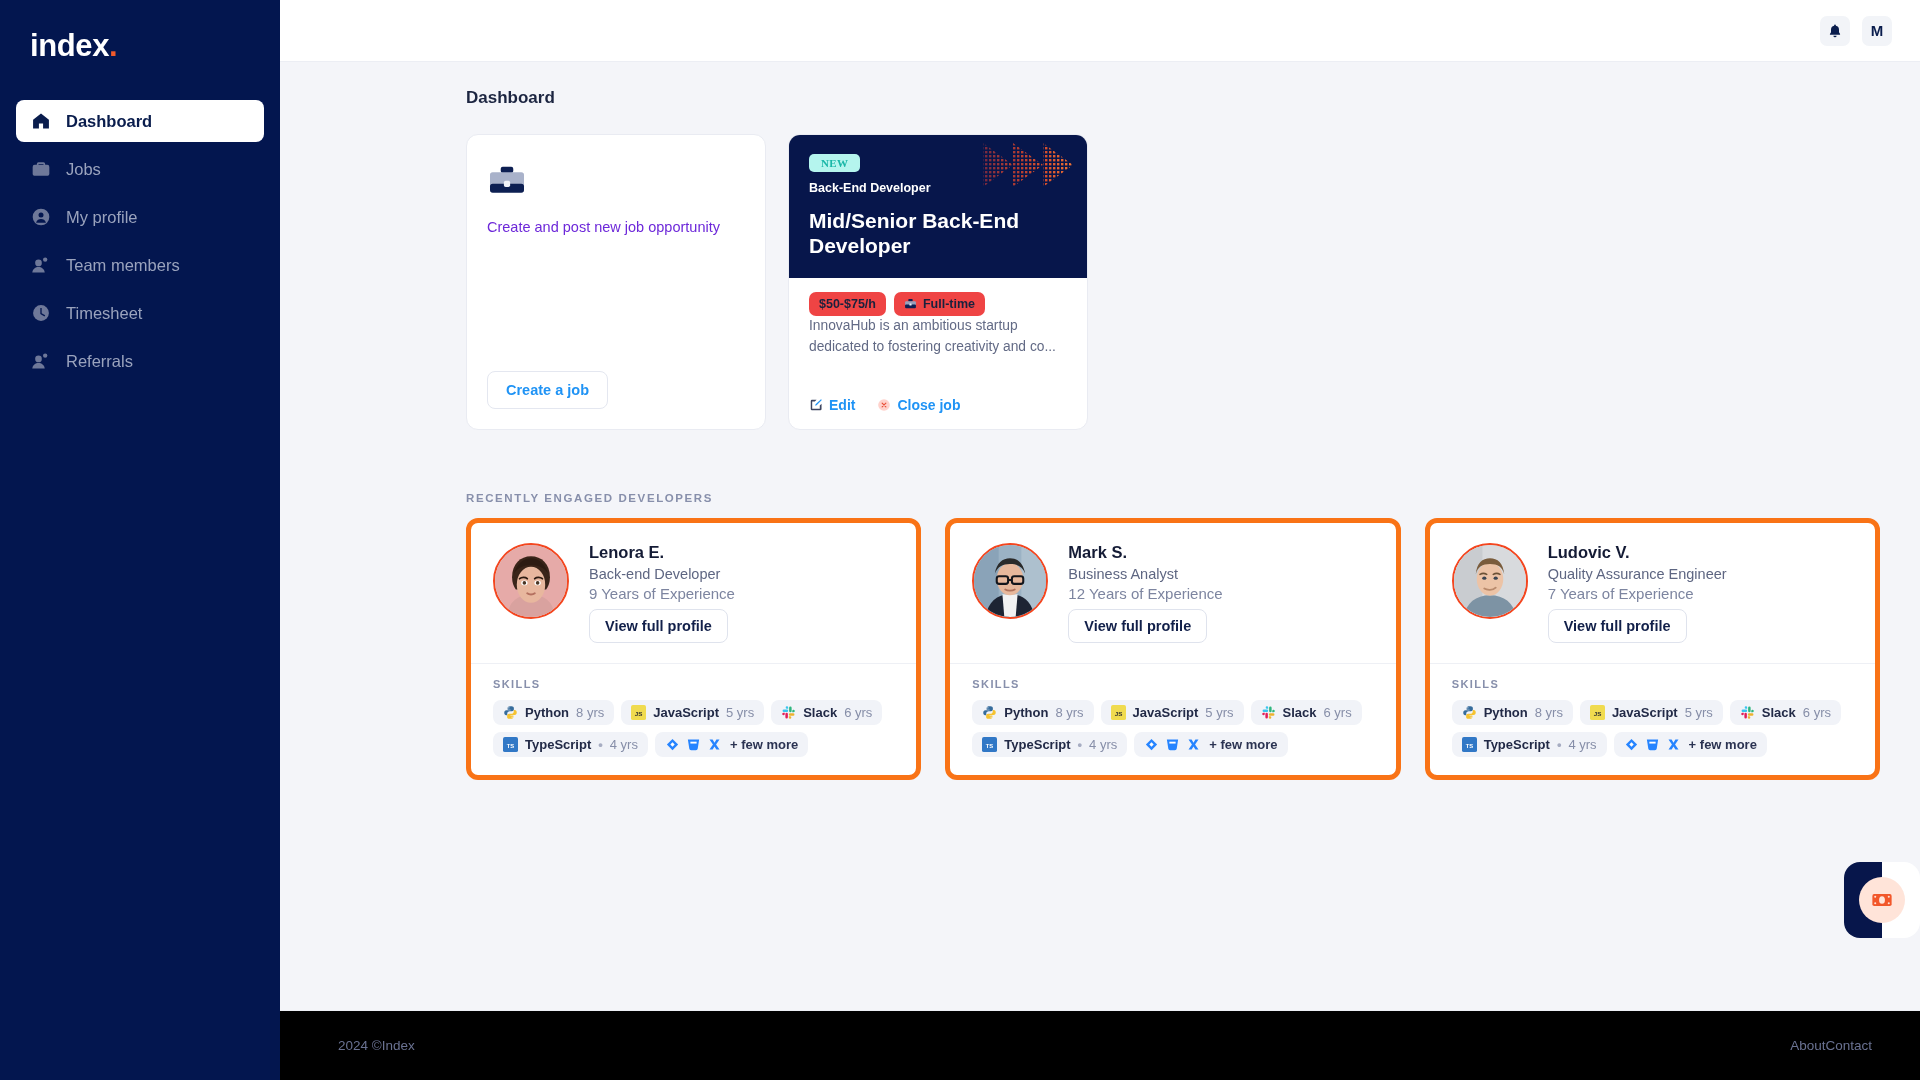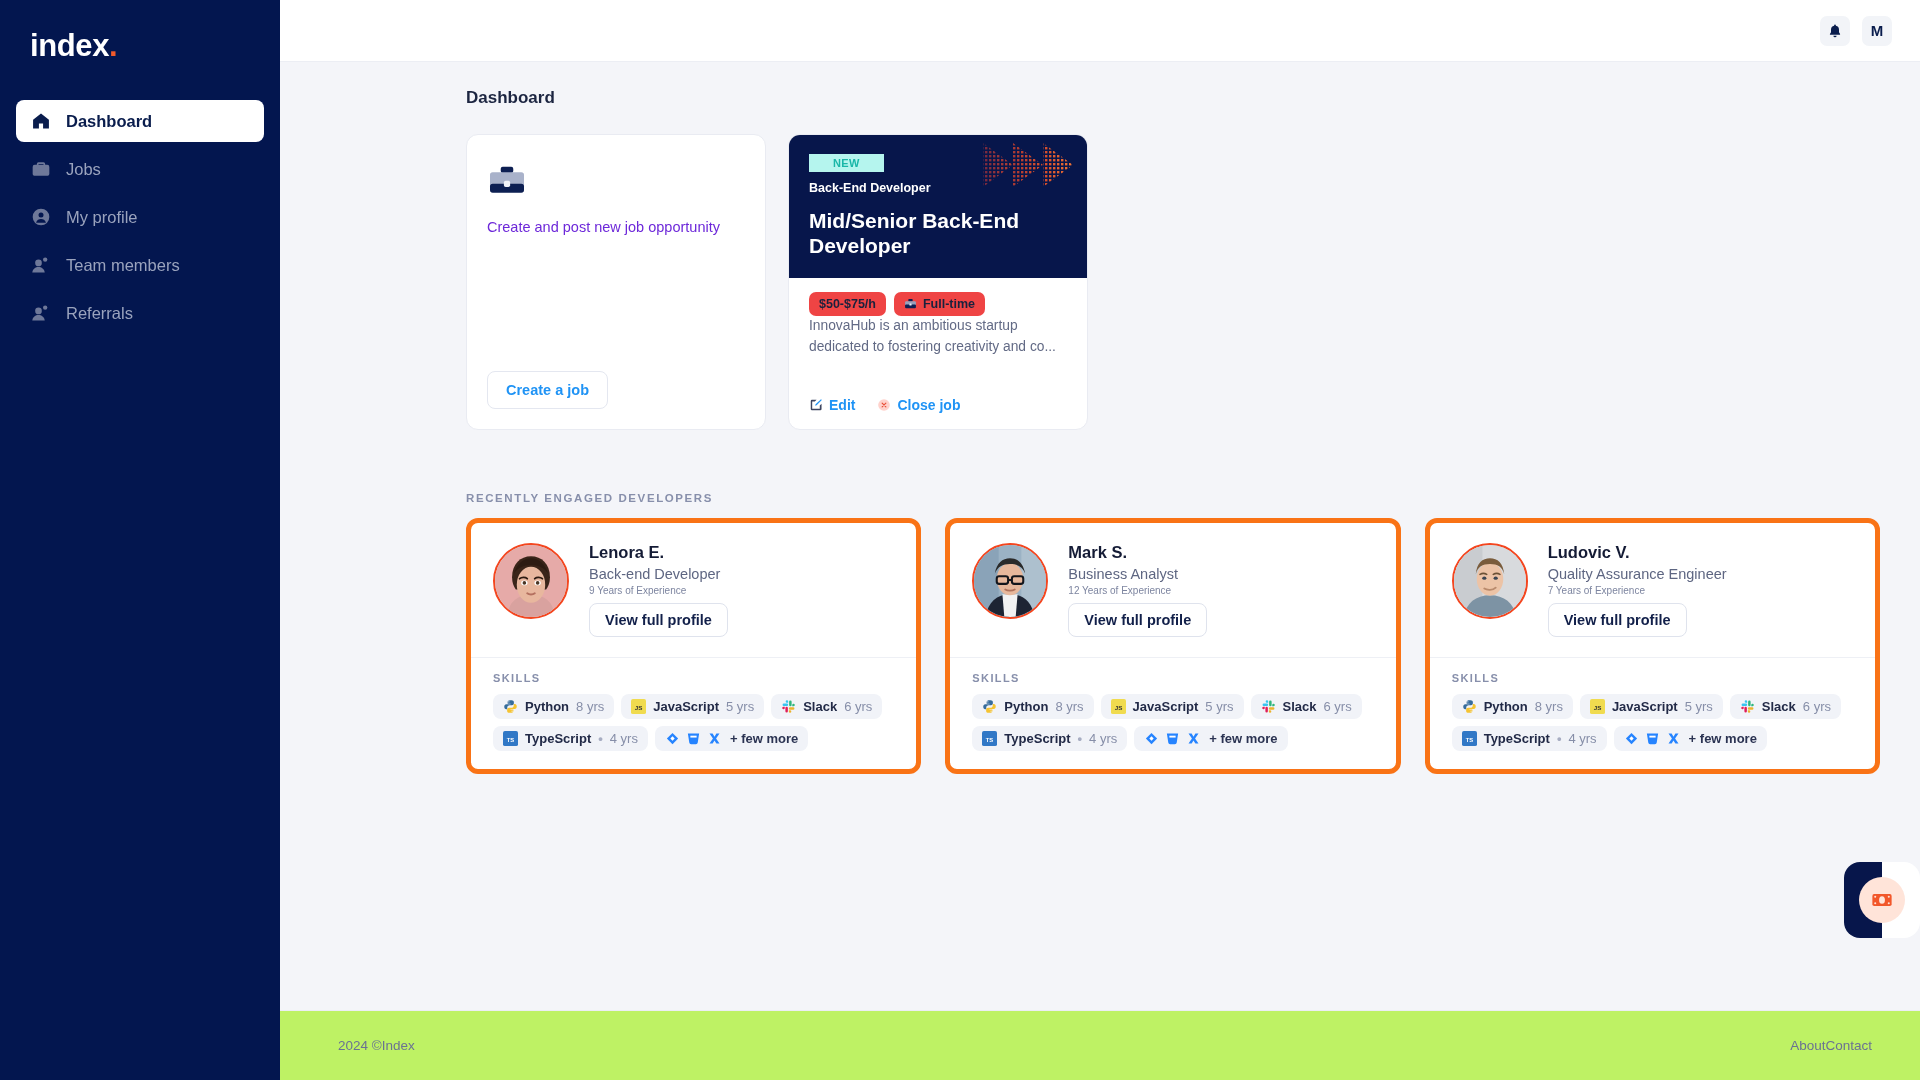--- a/index.html
+++ b/index.html
@@ -75,21 +75,21 @@
     border: 1px solid #e9ebf2; overflow: hidden; display: flex; flex-direction: column;
   }
   .job-head {
     background: #07164b; padding: 18px 20px 20px 20px; position: relative; overflow: hidden;
     flex: 0 0 auto;
   }
   .job-head .arrows { position: absolute; right: -6px; top: 4px; width: 120px; height: 52px; opacity: .95; }
   .new-badge {
     display: inline-block; background: #b5f5ee; color: #1ab7a8;
     font-size: 11px; font-weight: 800; letter-spacing: .4px;
-    border-radius: 0; padding: 3px 24px; position: relative; z-index: 2;
+    border-radius: 5px; padding: 3px 12px; position: relative; z-index: 2; font-family: Liberation Serif, serif;
   }
   .job-cat { font-size: 12.5px; font-weight: 700; color: #fff; margin-top: 9px; position: relative; z-index: 2; }
   .job-title {
     font-size: 21px; font-weight: 700; color: #fff; line-height: 1.2;
     margin-top: 13px; position: relative; z-index: 2;
   }
   .job-body { padding: 14px 20px 16px 20px; display: flex; flex-direction: column; flex: 1 1 auto; }
   .job-tags { display: flex; gap: 8px; }
   .tag {
     background: #ef4444; color: #19213d; font-size: 12.5px; font-weight: 700;
@@ -112,21 +112,21 @@
     border-radius: 12px; overflow: hidden;
   }
   .dev-top { display: flex; gap: 20px; padding: 20px 22px 20px 22px; }
   .avatar {
     width: 76px; height: 76px; border-radius: 50%; flex: 0 0 76px;
     border: 2px solid #f4461f; overflow: hidden; position: relative; background: #ddd;
   }
   .avatar svg { width: 100%; height: 100%; display: block; }
   .dev-name { font-size: 16.5px; font-weight: 700; color: #141b35; }
   .dev-role { font-size: 14.5px; color: #5e6682; margin-top: 4px; }
-  .dev-exp { font-size: 10px; color: #7d85a0; margin-top: 3px; }
+  .dev-exp { font-size: 15px; color: #7d85a0; margin-top: 3px; }
   .view-btn {
     margin-top: 7px; border: 1px solid #dfe3ed; background: #fff; border-radius: 8px;
     color: #12204a; font-size: 14.5px; font-weight: 600; padding: 8px 15px;
     cursor: pointer; font-family: inherit;
   }
   .dev-skills { border-top: 1px solid #eef0f5; padding: 14px 22px 18px 22px; }
   .skills-label { font-size: 11px; font-weight: 700; letter-spacing: 1.4px; color: #878fab; margin-bottom: 10px; }
   .chips { display: flex; flex-wrap: wrap; gap: 7px; }
   .chip {
     background: #f1f3f8; border-radius: 8px; padding: 5px 10px;
@@ -148,21 +148,21 @@
   }
   .fab .half { position: absolute; left: 0; top: 0; width: 50%; height: 100%; background: #07164b; }
   .fab .circle {
     position: relative; width: 46px; height: 46px; border-radius: 50%;
     background: #ffe4d9; display: flex; align-items: center; justify-content: center;
   }
   .fab .circle svg { width: 22px; height: 22px; display: block; }
 
   
   .footer {
-    height: 70px; flex: 0 0 70px; background: #bef264; border-top: 1px solid #eceef4;
+    height: 70px; flex: 0 0 70px; background: #000000; border-top: 1px solid #eceef4;
     display: flex; align-items: center; justify-content: space-between;
     padding: 0 48px 0 58px;
   }
   .footer-left { font-size: 13.5px; color: #6a7292; }
   .footer-right { display: flex; }
   .footer-link { font-size: 13.5px; color: #6a7292; cursor: pointer; }
 </style>
 </head>
 <body>
 
@@ -207,20 +207,29 @@
         <span class="nav-ico">
           <svg viewBox="0 0 24 24" fill="#6e7899">
               <circle cx="17" cy="5.5" r="2.6"></circle>
               <circle cx="9" cy="9.5" r="4"></circle>
               <path d="M1.5 21c.6-4.2 3.8-6.5 7.5-6.5s6.9 2.3 7.5 6.5z"></path>
             </svg>
         </span>
         <span>Team members</span>
       </div>
 
+      <div class="nav-item">
+        <span class="nav-ico">
+          <svg viewBox="0 0 24 24" fill="#6e7899">
+              <circle cx="12" cy="12" r="9.5"></circle>
+              <path d="M11.2 6h1.6v6.3l4.2 2.5-.8 1.4-5-3z" fill="#03164f"></path>
+            </svg>
+        </span>
+        <span>Timesheet</span>
+      </div>
 
       <div class="nav-item">
         <span class="nav-ico">
           <svg viewBox="0 0 24 24" fill="#6e7899">
               <circle cx="17" cy="5.5" r="2.6"></circle>
               <circle cx="9" cy="9.5" r="4"></circle>
               <path d="M1.5 21c.6-4.2 3.8-6.5 7.5-6.5s6.9 2.3 7.5 6.5z"></path>
             </svg>
         </span>
         <span>Referrals</span>

